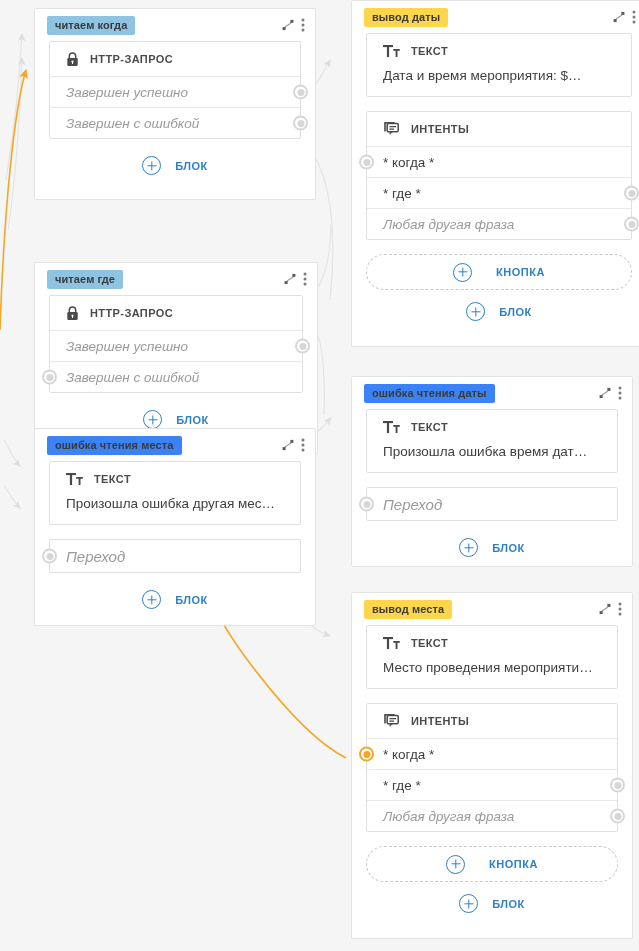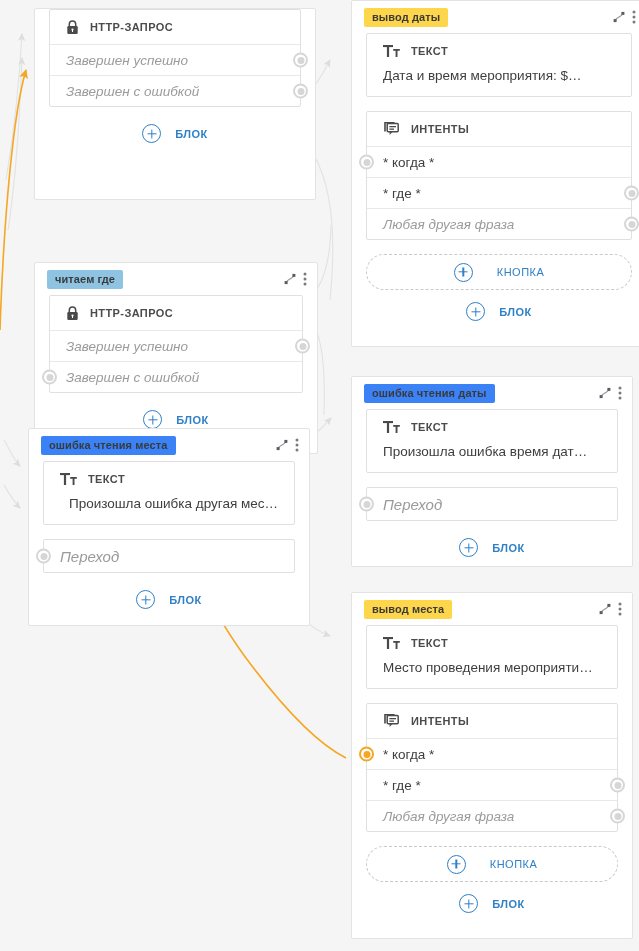--- a/index.html
+++ b/index.html
@@ -151,21 +151,21 @@
     margin: 0 14px 12px 14px;
     border: 1px dashed #c9c9c9;
     border-radius: 18px;
     height: 36px;
     display: flex;
     align-items: center;
     justify-content: center;
     gap: 24px;
     color: #2f80c7;
     font-size: 11px;
-    font-weight: normal;
+    font-weight: bold;
     letter-spacing: .5px;
     text-transform: uppercase;
     cursor: pointer;
   }
   .plus {
     width: 19px; height: 19px;
     border: 1.4px solid #2f80c7;
     border-radius: 50%;
     position: relative;
     flex: 0 0 auto;
@@ -219,20 +219,38 @@
       <path d="M 150,420 C 190,440 240,460 300,495"></path>
     </g>
 
     <g fill="none" stroke="#f5a623" stroke-width="1.6">
       <path d="M 0,330 C 4,210 14,110 26,70" marker-end="url(#arrOrange)"></path>
       <path d="M 113,400 C 150,480 200,600 252,666 C 290,716 320,745 346,758"></path>
     </g>
   </svg>
 
   <div class="card" style="left:34px; top:8px; width:282px; height:192px;">
+    <div class="card-head">
+      <span class="tag blue">читаем когда</span>
+      <span class="head-spacer"></span>
+      <span class="head-icon">
+        <svg class="ico" width="14" height="14" viewBox="0 0 14 14">
+          <path d="M3.5,10.5 C3.5,7 10.5,7 10.5,3.5" stroke="#9a9a9a" stroke-width="1.2" fill="none"></path>
+          <rect x="1.6" y="9.1" width="3" height="3" fill="#5a5a6a"></rect>
+          <rect x="9.4" y="1.9" width="3" height="3" fill="#5a5a6a"></rect>
+        </svg>
+      </span>
+      <span class="head-icon">
+        <svg class="ico" width="4" height="16" viewBox="0 0 4 16">
+          <circle cx="2" cy="3" r="1.5" fill="#7a7a7a"></circle>
+          <circle cx="2" cy="8" r="1.5" fill="#7a7a7a"></circle>
+          <circle cx="2" cy="13" r="1.5" fill="#7a7a7a"></circle>
+        </svg>
+      </span>
+    </div>
 
     <div class="block">
       <div class="block-title">
         <span>
           <svg class="ico" width="13" height="15" viewBox="0 0 13 15">
             <path d="M3.3,6 L3.3,4.2 A3.2,3.2 0 0 1 9.7,4.2 L9.7,6" stroke="#4a4a4a" stroke-width="1.5" fill="none"></path>
             <rect x="1.3" y="6" width="10.4" height="8" rx="1.2" fill="#4a4a4a"></rect>
             <circle cx="6.5" cy="9.6" r="1.1" fill="#fff"></circle>
             <rect x="6" y="9.6" width="1" height="2.4" fill="#fff"></rect>
           </svg>
@@ -417,21 +435,21 @@
         <span class="port left"></span>
       </div>
     </div>
 
     <div class="add-btn add-block">
       <span class="plus"></span>
       <span>БЛОК</span>
     </div>
   </div>
 
-  <div class="card" style="left:28px; top:428px; width:282px; height:198px;text-align:right;">
+  <div class="card" style="left:34px; top:428px; width:282px; height:198px;">
     <div class="card-head">
       <span class="tag red">ошибка чтения места</span>
       <span class="head-spacer"></span>
       <span class="head-icon">
         <svg class="ico" width="14" height="14" viewBox="0 0 14 14">
           <path d="M3.5,10.5 C3.5,7 10.5,7 10.5,3.5" stroke="#9a9a9a" stroke-width="1.2" fill="none"></path>
           <rect x="1.6" y="9.1" width="3" height="3" fill="#5a5a6a"></rect>
           <rect x="9.4" y="1.9" width="3" height="3" fill="#5a5a6a"></rect>
         </svg>
       </span>

